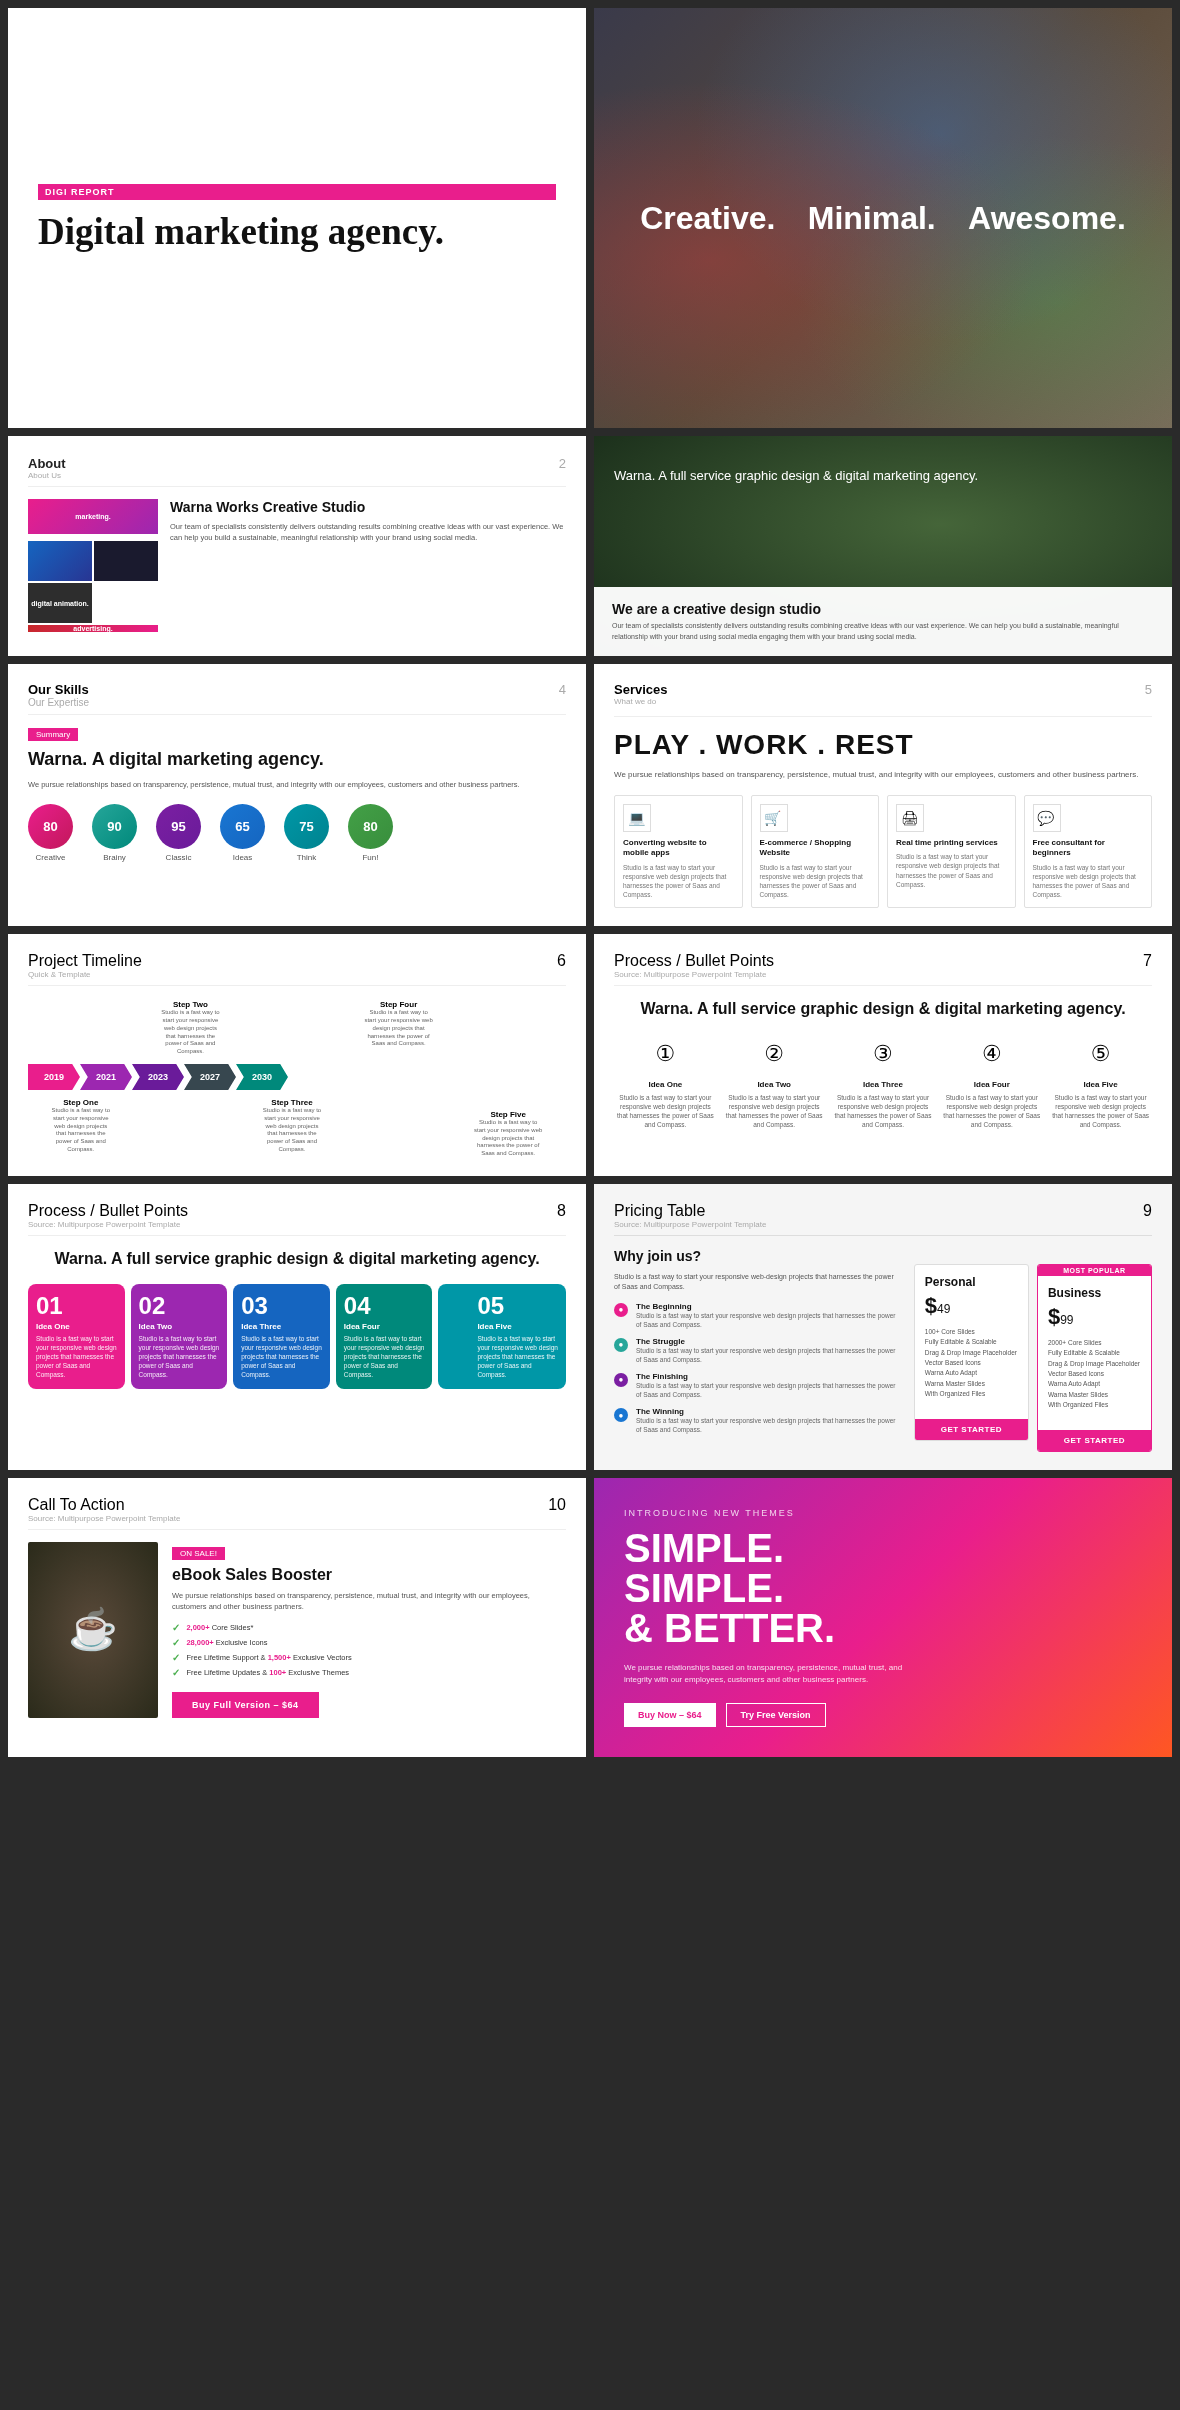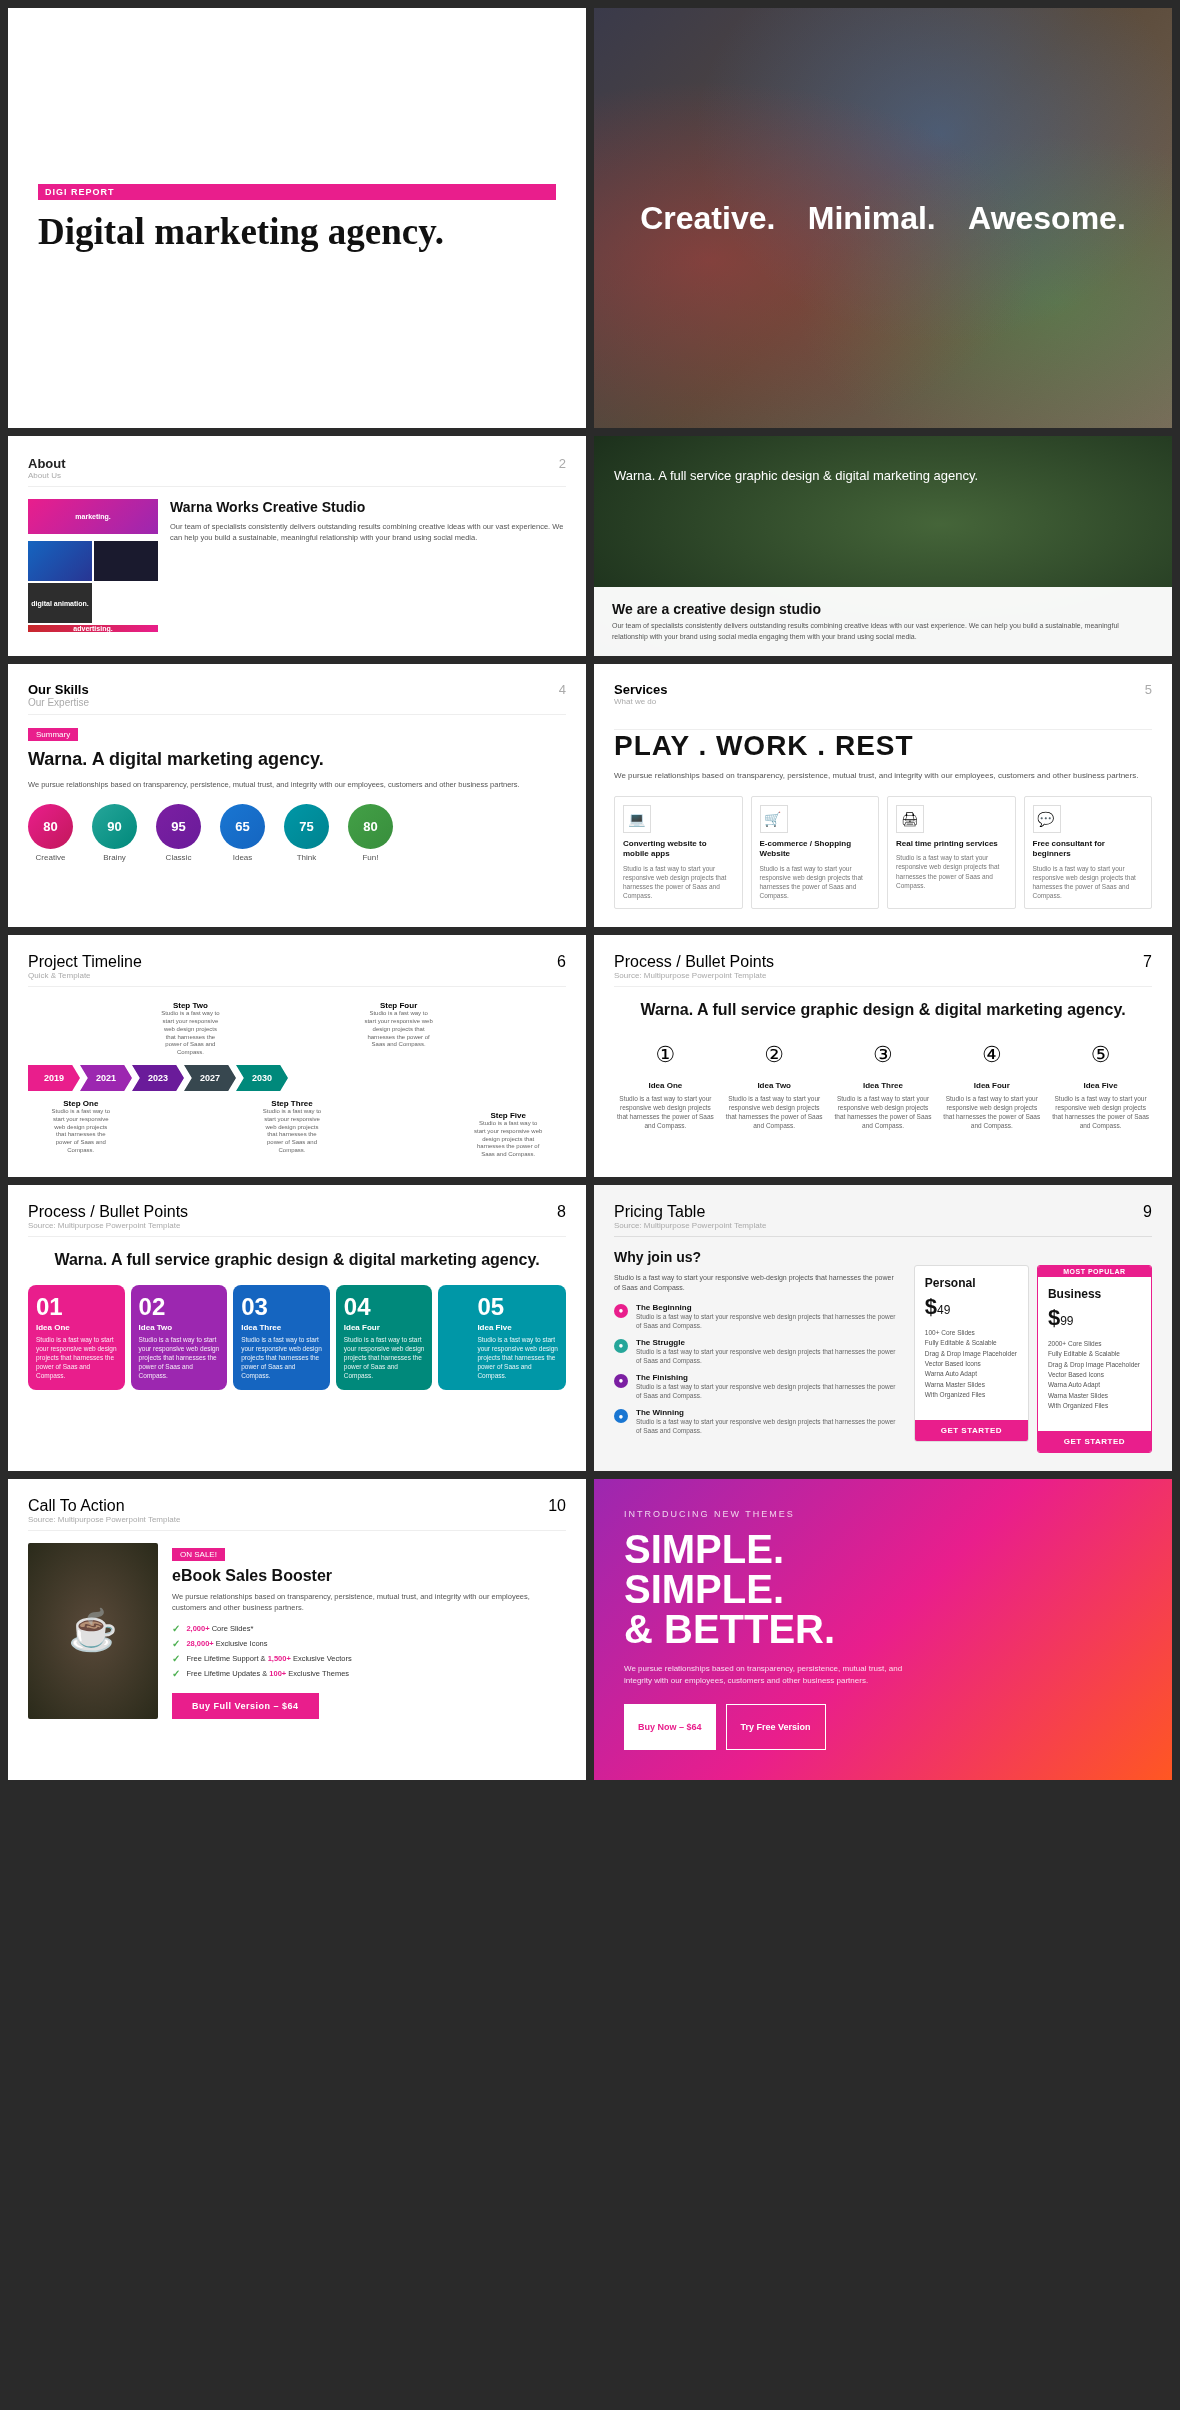--- a/index.html
+++ b/index.html
@@ -178,21 +178,22 @@
     
     .slide-4 {
       background: #fff;
       padding: 18px 20px;
       min-height: 220px;
     }
     .slide-4 .slide-header {
       display: flex;
       justify-content: space-between;
       border-bottom: 1px solid #eee;
-      padding-bottom: 23px;
+      padding-bottom: 10px;
+      margin-bottom: 12px;
       gap: 24px;
     }
     .slide-4 .slide-title { font-size: 13px; font-weight: 600; }
     .slide-4 .slide-num { font-size: 13px; color: #aaa; }
     .slide-4 h2 { font-size: 28px; font-weight: 900; color: #111; letter-spacing: 1px; margin-bottom: 8px; }
     .slide-4 .desc { font-size: 8px; color: #555; line-height: 1.5; margin-bottom: 14px; }
     .services-grid {
       display: grid;
       grid-template-columns: repeat(4, 1fr);
       gap: 8px;
@@ -436,21 +437,21 @@
       min-height: 220px;
       display: flex;
       flex-direction: column;
       justify-content: center;
     }
     .slide-10 .intro-label { font-size: 9px; color: rgba(255,255,255,0.8); letter-spacing: 2px; margin-bottom: 10px; }
     .slide-10 h1 { font-size: 40px; font-weight: 900; color: #fff; line-height: 1.0; margin-bottom: 14px; }
     .slide-10 .desc-s10 { font-size: 8px; color: rgba(255,255,255,0.85); line-height: 1.6; margin-bottom: 16px; max-width: 280px; }
     .slide-10-btns { display: flex; gap: 10px; }
     .btn-buynow { background: #fff; color: #e91e8c; font-size: 9px; font-weight: 700; padding: 7px 14px; border: none; cursor: pointer; }
-    .btn-tryfree { background: transparent; color: #fff; font-size: 9px; font-weight: 700; padding: 17px 14px; border: 1px solid #fff; cursor: pointer; }
+    .btn-tryfree { background: transparent; color: #fff; font-size: 9px; font-weight: 700; padding: 6px 14px; border: 1px solid #fff; cursor: pointer; }
   </style>
 </head>
 <body>
 
 <div class="grid">
 
   <div class="slide slide-1">
     <div class="digi-badge">DIGI REPORT</div>
     <h1>Digital marketing agency.</h1>
   </div>

